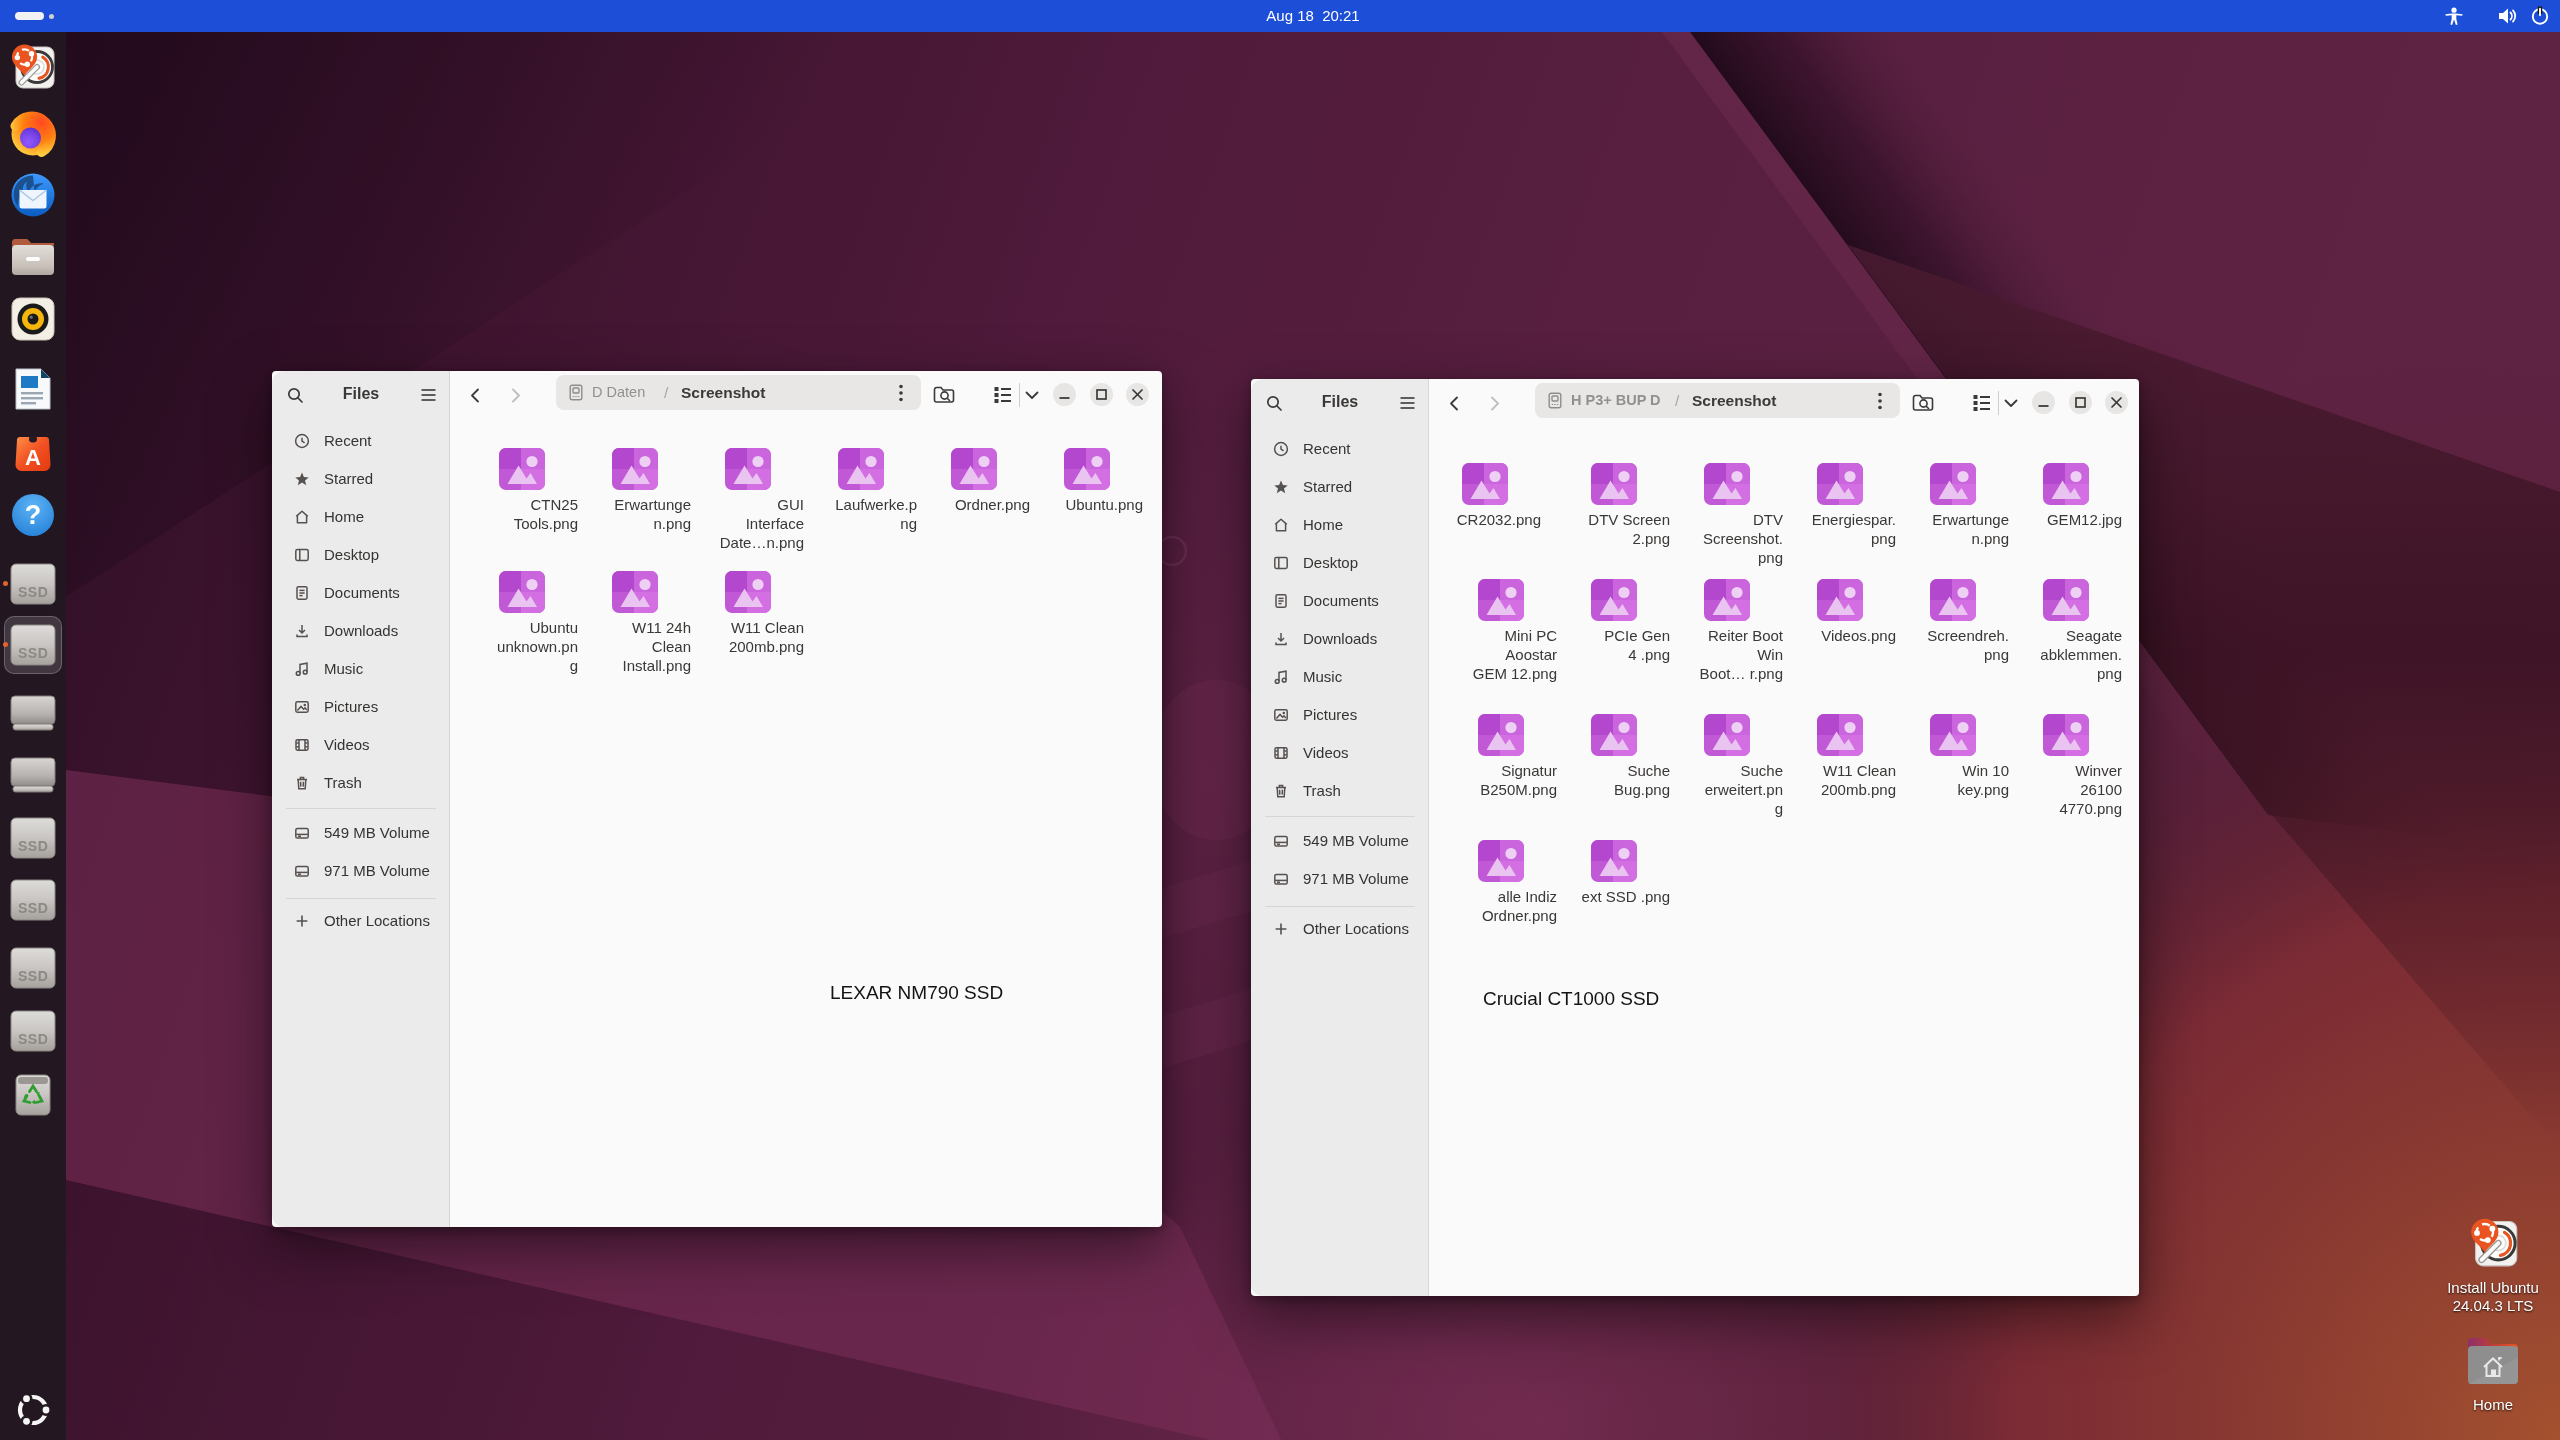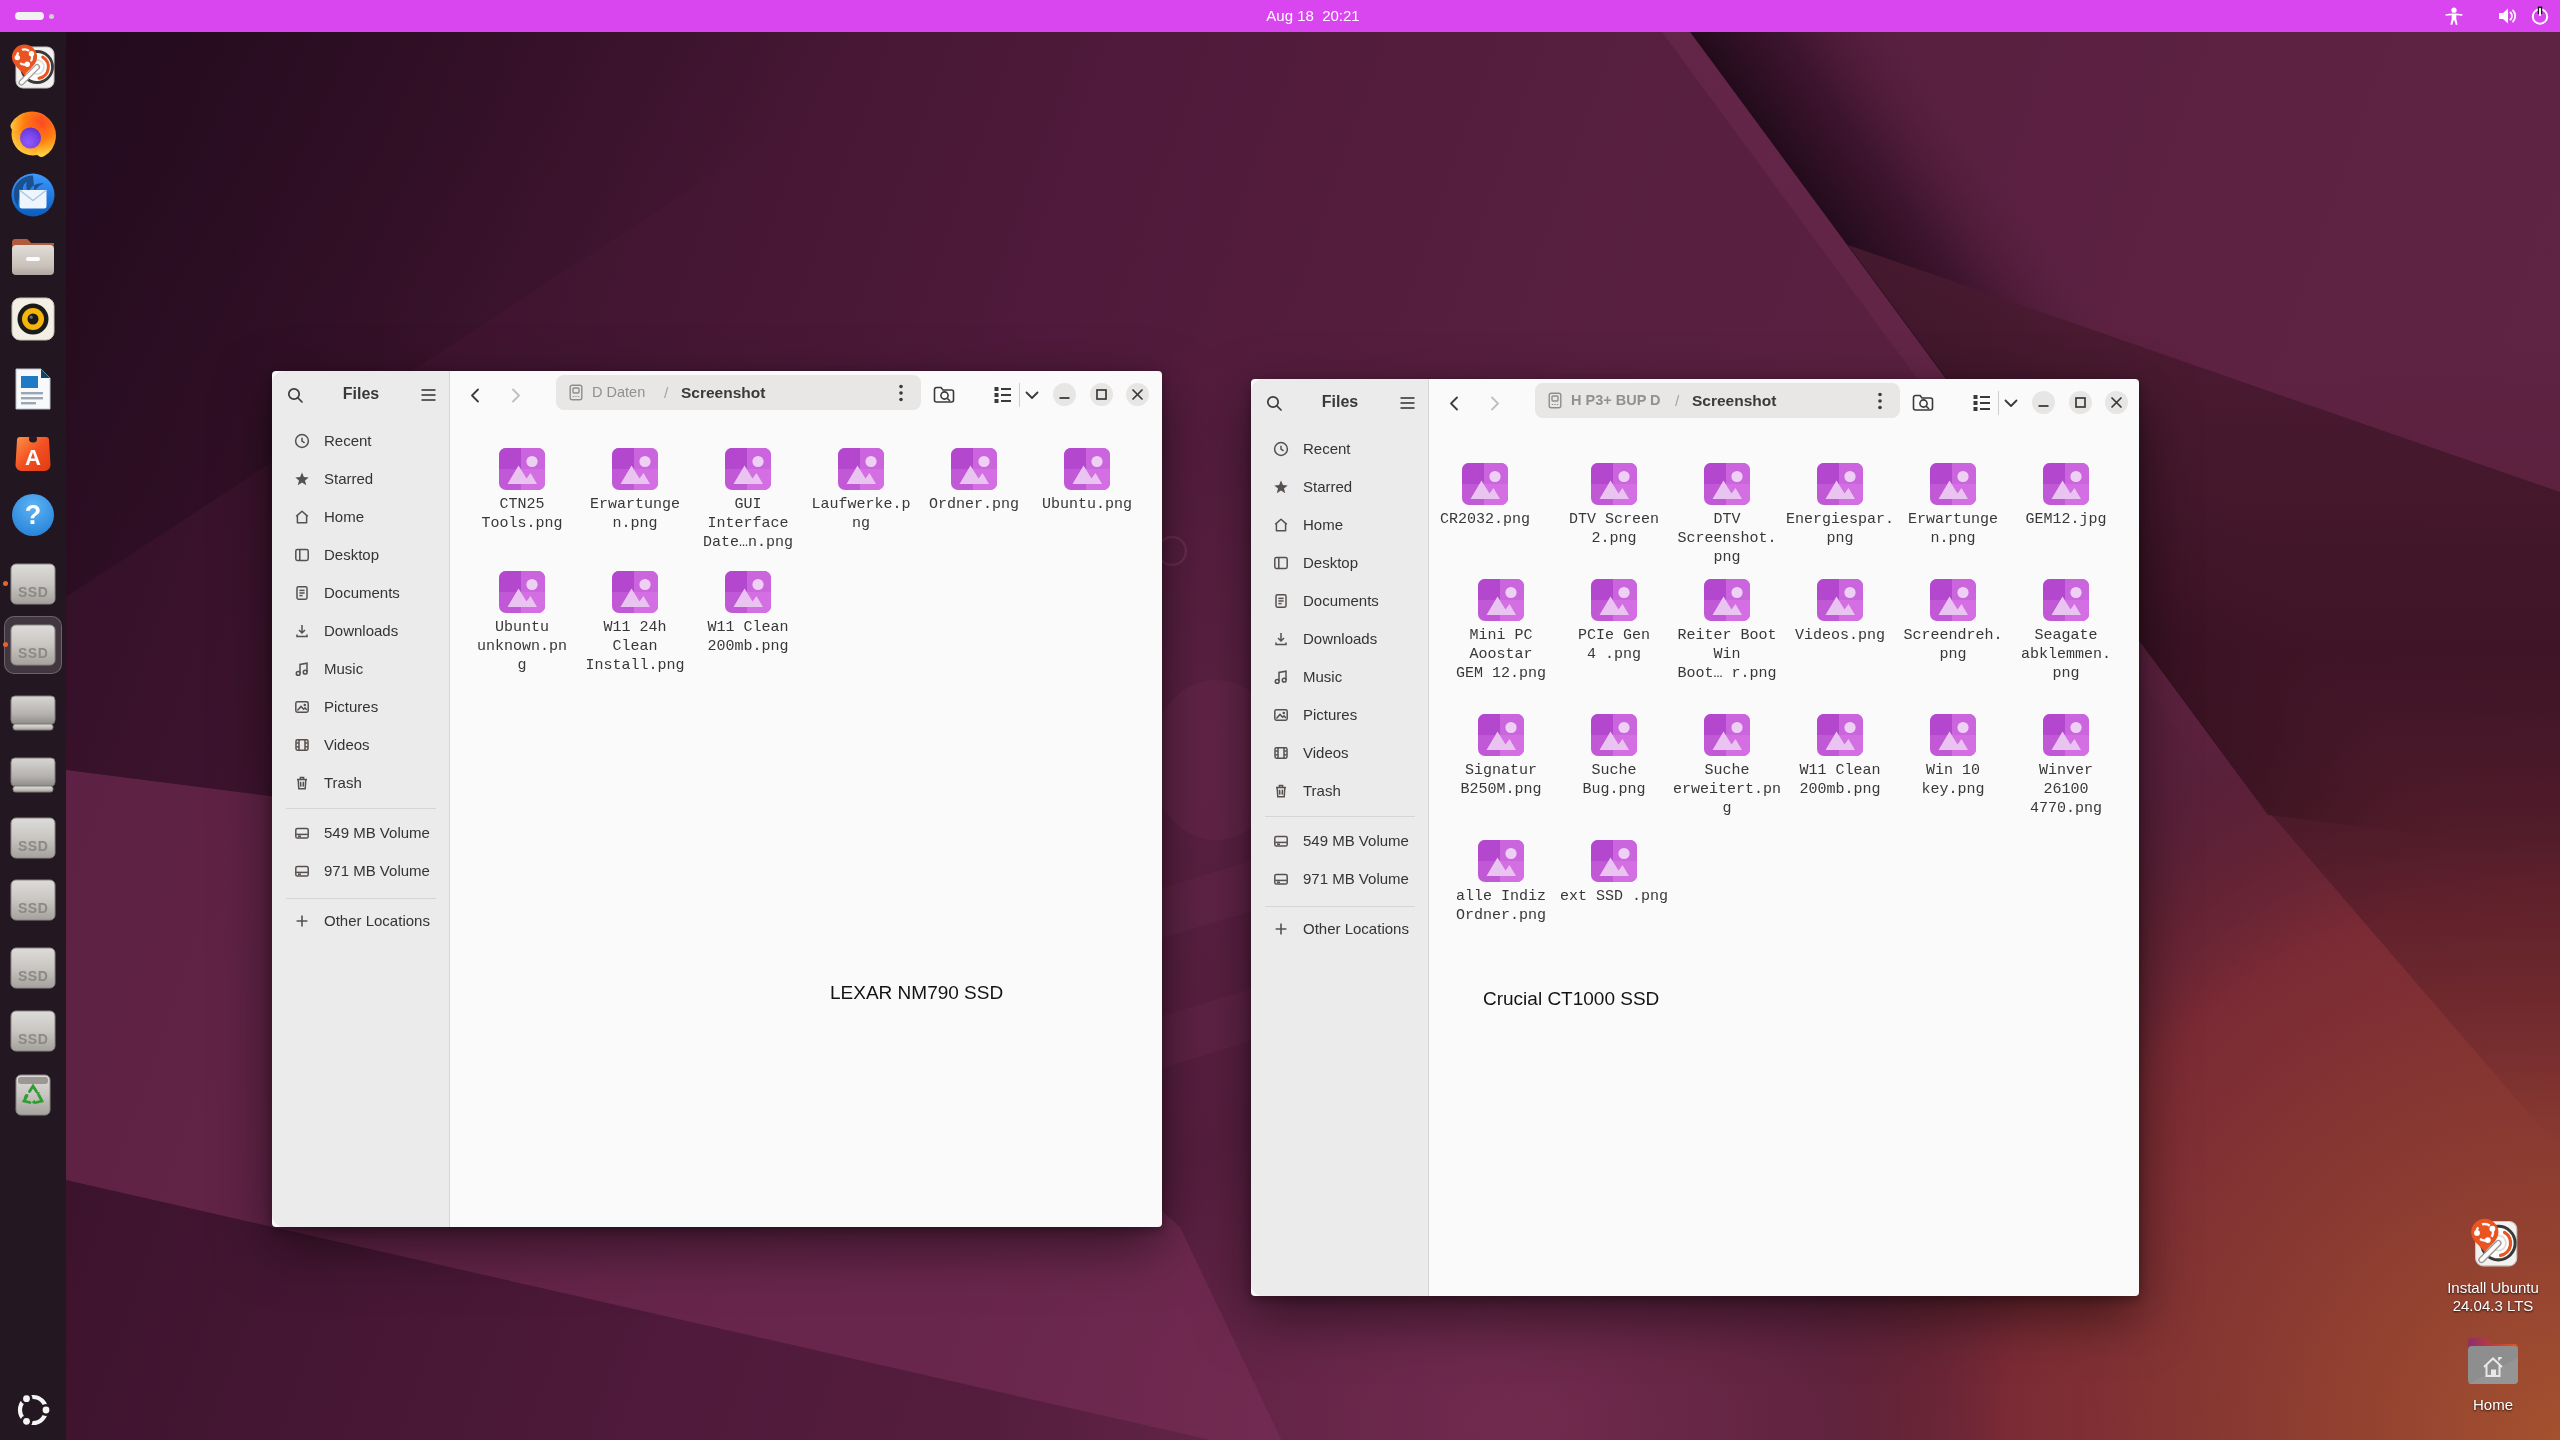--- a/index.html
+++ b/index.html
@@ -1,41 +1,41 @@
 <!DOCTYPE html>
 <html><head>
 <meta charset="utf-8">
 <style>
   * { margin:0; padding:0; box-sizing:border-box; }
   html,body { width:2560px; height:1440px; overflow:hidden; font-family:"Liberation Sans", sans-serif; }
   #stage { position:absolute; inset:0; width:2560px; height:1440px; background:#30102a; }
   #wall { position:absolute; left:0; top:0; }
   
-  #topbar { position:absolute; left:0; top:0; width:2560px; height:32px; background:#d946ef; z-index:50; }
+  #topbar { position:absolute; left:0; top:0; width:2560px; height:32px; background:#1d4ed8; z-index:50; }
   #pill { position:absolute; left:15px; top:12px; width:29px; height:8px; border-radius:4px; background:#f2f2f2; }
   #pilldot { position:absolute; left:49px; top:14px; width:5px; height:5px; border-radius:50%; background:#cfcfcf; }
   #clock { position:absolute; left:66px; top:0; width:2494px; text-align:center; line-height:32px; color:#ffffff; font-size:15px; }
   .tbicon { position:absolute; top:0; height:32px; }
   
   #dock { position:absolute; left:0; top:32px; width:66px; height:1408px; background:rgba(34,24,33,0.96); z-index:40; }
   .dk { position:absolute; left:9px; width:48px; height:48px; }
   .dksel { position:absolute; left:4px; width:58px; height:58px; border-radius:10px; background:rgba(255,255,255,0.14); box-shadow:inset 0 0 0 1px rgba(255,255,255,0.22); }
   .dot { position:absolute; left:3px; width:5px; height:5px; border-radius:50%; background:#e8622d; }
   #dksep { position:absolute; left:12px; top:550px; width:42px; height:1px; background:rgba(255,255,255,0.25); }
   
   .win { position:absolute; background:#fafafa; border-radius:4px; box-shadow:0 20px 55px rgba(0,0,0,0.5), 0 3px 12px rgba(0,0,0,0.35); z-index:30; }
   .sidebar { position:absolute; left:0; top:0; bottom:0; width:178px; background:#ebebeb; border-right:1px solid #d8d5d3; border-radius:12px 0 0 12px; }
   .srow { position:absolute; left:8px; width:162px; height:34px; border-radius:6px; color:#363432; font-size:15px; }
   .srow svg { position:absolute; left:14px; top:9px; }
   .srow span { position:absolute; left:44px; top:8px; }
   .ssep { position:absolute; left:14px; width:150px; height:1px; background:#d7d4d2; }
   .hbtn { position:absolute; width:23px; height:23px; border-radius:50%; background:#e8e6e5; }
   .hbtn svg { position:absolute; left:0; top:0; }
   .pathpill { position:absolute; height:35px; border-radius:8px; background:#e9e7e6; }
-  .cell { position:absolute; width:112px; text-align:center;font-family:Liberation Mono, monospace; }
+  .cell { position:absolute; width:112px; text-align:right; }
   .cell svg.fic { display:block; margin:0 auto; }
   .cell .lbl { margin-top:5px; font-size:15px; line-height:19px; color:#3a3836; }
   .freetext { position:absolute; font-size:19px; color:#131313; z-index:31; line-height:19px; }
   
   .desklbl { position:absolute; color:#fff; font-size:15px; text-align:center; text-shadow:0 1px 2px rgba(0,0,0,0.8); z-index:10; line-height:18px; }
 </style>
 </head>
 <body>
 <div id="stage">
   <svg id="wall" width="2560" height="1440" viewBox="0 0 2560 1440">

